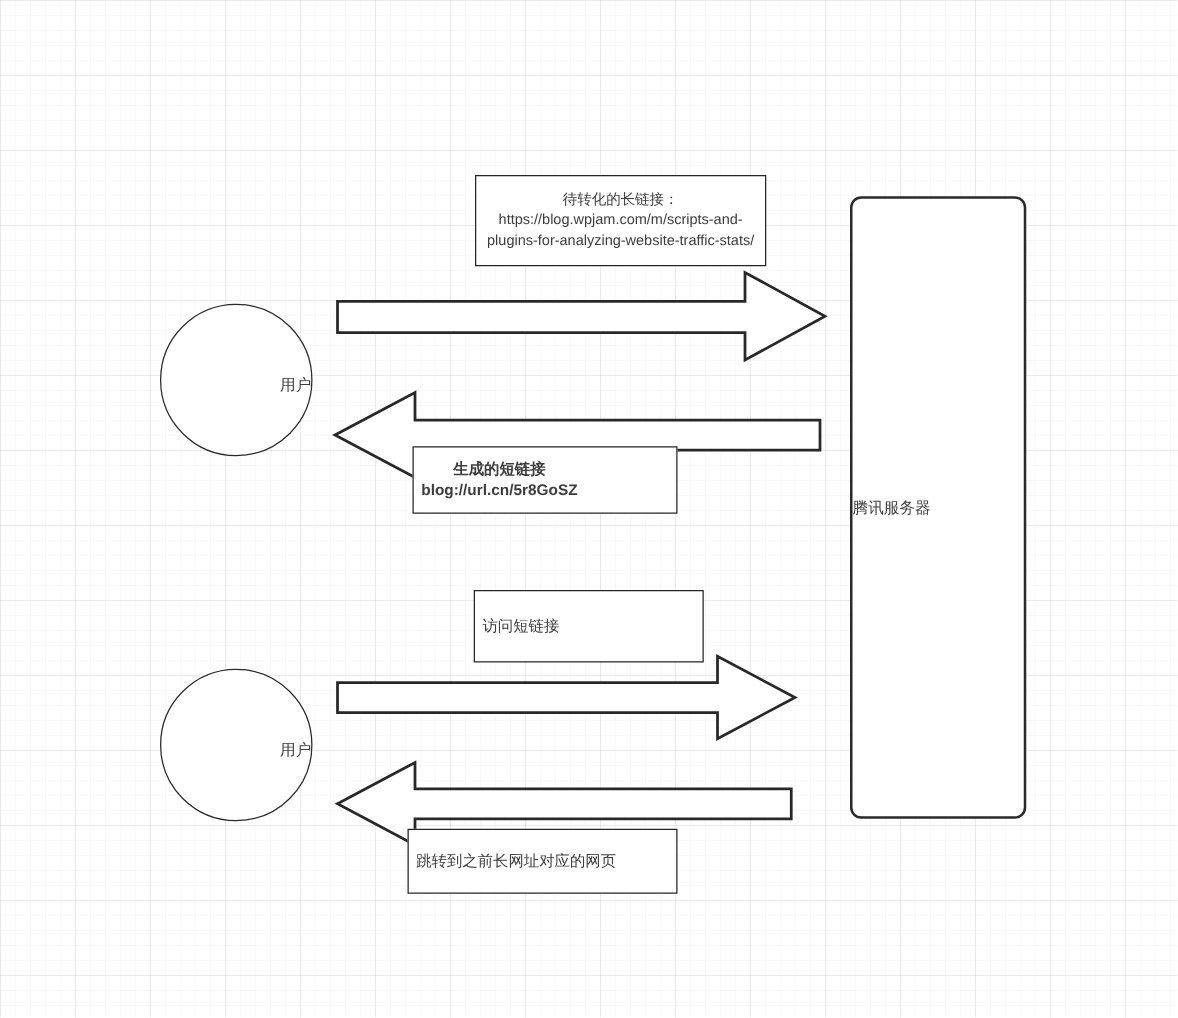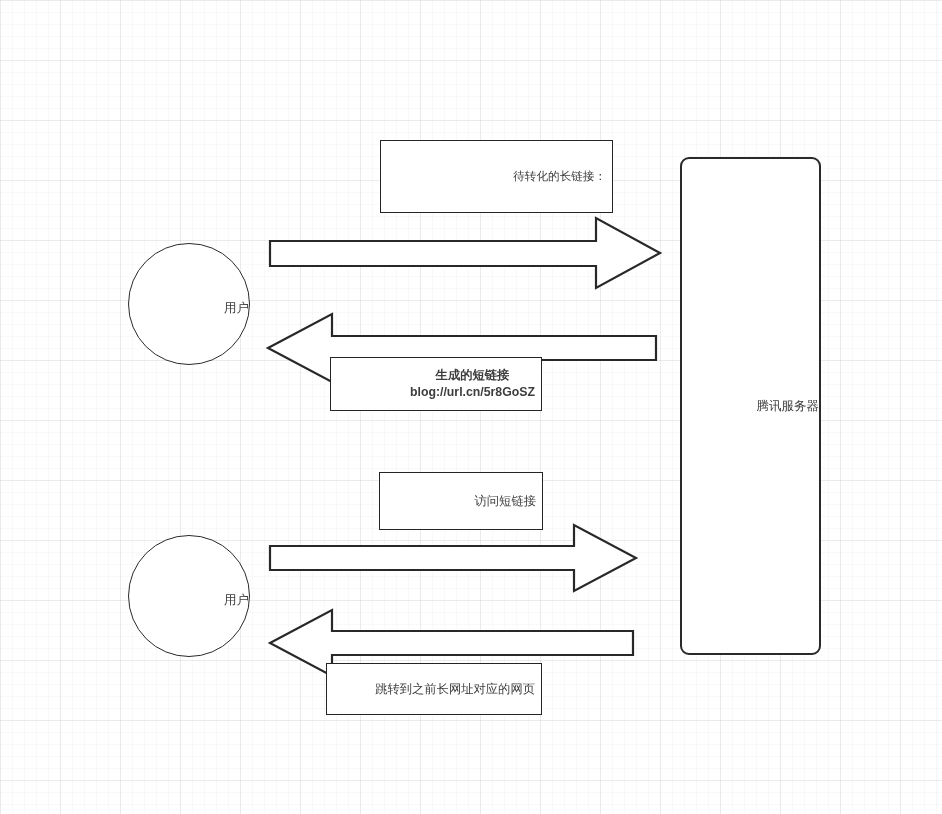--- a/index.html
+++ b/index.html
@@ -56,35 +56,35 @@
     top: 4px;
   }
 
   
   .server-box {
     border: 2.1px solid #2a2a2a;
     border-radius: 9px;
     background: #ffffff;
     display: flex;
     align-items: center;
-    justify-content: flex-end;
+    justify-content: flex-start;
   }
   .server-box .node-label {
     font-size: 12.5px;
     color: #3d3d3d;
     text-align: center;
   }
 
   
   .label-box {
     border: 1.8px solid #252525;
     background: #ffffff;
     display: flex;
     align-items: center;
-    justify-content: flex-end;
+    justify-content: flex-start;
     padding: 4px 6px;
   }
   .label-box .box-text {
     font-size: 12.3px;
     color: #3d3d3d;
     text-align: center;
     line-height: 1.36;
     word-break: break-word;
   }
   .label-box .box-text .sub {
@@ -111,20 +111,21 @@
   }
 </style>
 </head>
 <body>
 
 <div id="canvas">
 
   <div class="shape label-box long-link" style="left:380px; top:140px; width:233px; height:73px;">
     <div class="box-text">
       <span>待转化的长链接：</span>
+      <span class="sub">https://blog.wpjam.com/m/scripts-and-plugins-for-analyzing-website-traffic-stats/</span>
     </div>
   </div>
 
   <div class="block-arrow" style="left:268px; top:216px; width:394px; height:74px;">
     <svg width="394" height="74" viewBox="0 0 394 74">
       <polygon points="2,25 328,25 328,2 392,37 328,72 328,50 2,50"></polygon>
     </svg>
   </div>
 
   <div class="shape actor-circle" style="left:128px; top:243px; width:122px; height:122px;">
@@ -141,21 +142,21 @@
     </svg>
   </div>
 
   <div class="shape label-box" style="left:330px; top:357px; width:212px; height:54px;font-weight:bold;">
     <div class="box-text">
       <span>生成的短链接</span>
       <span class="sub">blog://url.cn/5r8GoSZ</span>
     </div>
   </div>
 
-  <div class="shape label-box" style="left:379px; top:472px; width:164px; height:58px;">
+  <div class="shape label-box" style="left:379px; top:472px; width:184px; height:58px;">
     <div class="box-text">
       <span>访问短链接</span>
     </div>
   </div>
 
   <div class="block-arrow" style="left:268px; top:523px; width:370px; height:70px;">
     <svg width="370" height="70" viewBox="0 0 370 70">
       <polygon points="2,23 306,23 306,2 368,35 306,68 306,47 2,47"></polygon>
     </svg>
   </div>

